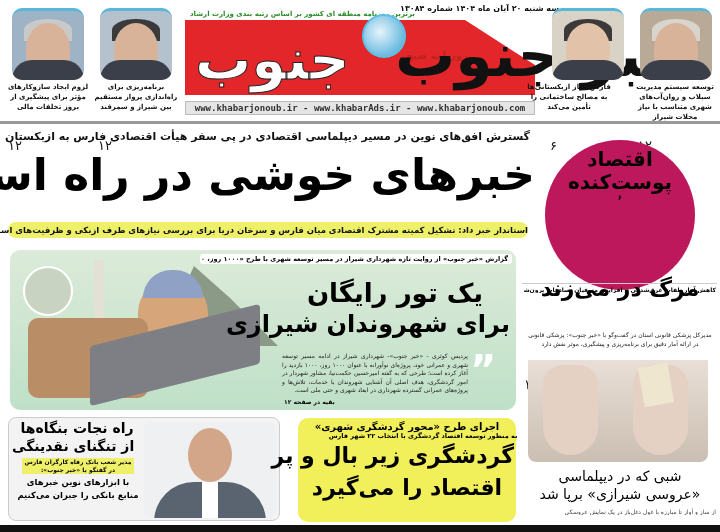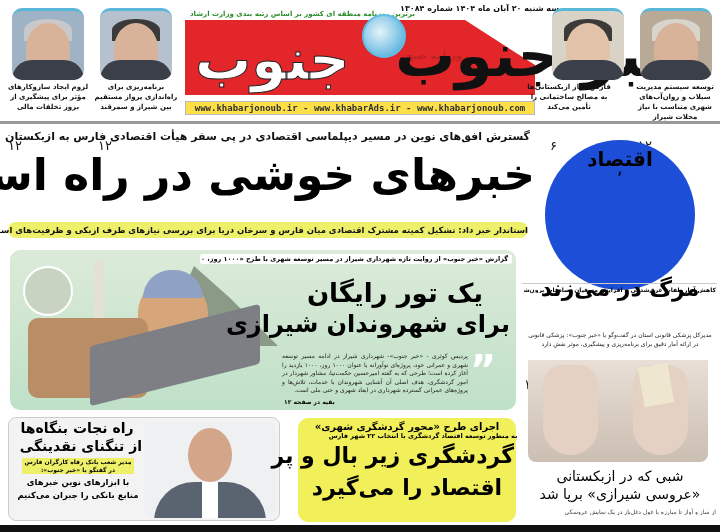--- a/index.html
+++ b/index.html
@@ -5,26 +5,26 @@
   * { box-sizing: border-box; margin: 0; padding: 0; }
   body { width: 720px; height: 532px; background: #fff; font-family: "DejaVu Sans", sans-serif; position: relative; overflow: hidden; direction: rtl; }
   .abs { position: absolute; }
   .photo-card { position: absolute; width: 72px; height: 72px; border-radius: 10px; overflow: hidden; border-top: 3px solid #59b7da; }
   .face { position: absolute; left: 14px; top: 12px; width: 44px; height: 52px; border-radius: 50% 50% 40% 40%; background: #d8b39a; }
   .hair { position: absolute; left: 12px; top: 8px; width: 48px; height: 22px; border-radius: 50% 50% 0 0; }
   .suit { position: absolute; left: 0; bottom: 0; width: 72px; height: 20px; background: #3b3f4a; border-radius: 30px 30px 0 0; }
   .caption { position: absolute; font-size: 7px; line-height: 10px; text-align: center; font-weight: bold; color: #111; width: 90px; }
   .pnum { position: absolute; font-size: 13px; font-weight: normal; color: #111; margin-top: 25px; }
   .masthead-red { position: absolute; left: 185px; top: 20px; width: 350px; height: 75px; background: #e3262a; clip-path: polygon(0 0, 80% 0, 100% 60%, 100% 100%, 0 100%); }
-  .url-bar { position: absolute; left: 185px; top: 101px; width: 350px; height: 14px; background: #fde047; border: 1px solid #bbb; font-family: "DejaVu Sans Mono", monospace; font-size: 9px; font-weight: bold; direction: ltr; text-align: center; line-height: 13px; color: #333; }
+  .url-bar { position: absolute; left: 185px; top: 101px; width: 350px; height: 14px; background: #e5e5e5; border: 1px solid #bbb; font-family: "DejaVu Sans Mono", monospace; font-size: 9px; font-weight: bold; direction: ltr; text-align: center; line-height: 13px; color: #333; }
   .rule { position: absolute; left: 0; width: 720px; height: 3px; background: #999; }
   .kicker { position: absolute; font-weight: bold; color: #111; text-align: center; white-space: nowrap; }
   .headline { position: absolute; font-weight: bold; color: #000; text-align: center; white-space: nowrap; }
   .yellow-bar { position: absolute; background: #eef06a; border-radius: 8px; font-size: 8.5px; font-weight: bold; color: #111; line-height: 16px; text-align: center; white-space: nowrap; }
-  .circle { position: absolute; left: 545px; top: 140px; width: 150px; height: 150px; border-radius: 50%; background: #1d4ed8; text-align: center; }
+  .circle { position: absolute; left: 545px; top: 140px; width: 150px; height: 150px; border-radius: 50%; background: #be185d; text-align: center; }
   .green-box { position: absolute; left: 10px; top: 250px; width: 506px; height: 160px; background: linear-gradient(#dcebd9, #bfe0c8); border-radius: 10px; }
   .road { position: absolute; left: 90px; top: 325px; width: 170px; height: 60px; background: #7d7f84; transform: skewY(-14deg); border-radius: 4px; }
   .gray-box { position: absolute; background: #f3f3f3; border: 1px solid #ccc; border-radius: 8px; }
   .small-text { font-size: 7px; line-height: 10px; color: #222; }
   .footer-bar { position: absolute; left: 0; top: 525px; width: 720px; height: 7px; background: #111; }
 </style>
 </head>
 <body>
 
 <div class="photo-card" style="left:12px;top:8px;background:#9fb3c6;">
@@ -69,20 +69,21 @@
 <div class="pnum" style="left:638px;top:113px;">۱۲</div>
 
 <div class="rule" style="top:121px;"></div>
 
 <div class="kicker" style="left:10px;top:130px;width:520px;font-size:11px;">گسترش افق‌های نوین در مسیر دیپلماسی اقتصادی در پی سفر هیأت اقتصادی فارس به ازبکستان</div>
 <div class="headline" style="left:5px;top:140px;width:530px;font-size:44px;line-height:70px;letter-spacing:-1px;">خبرهای خوشی در راه است</div>
 <div class="yellow-bar" style="left:8px;top:222px;width:520px;">استاندار خبر داد: تشکیل کمیته مشترک اقتصادی میان فارس و سرخان دریا برای بررسی نیازهای طرف ازبکی و ظرفیت‌های استان ۶</div>
 
 <div class="circle">
   <div style="font-size:20px;font-weight:bold;margin-top:8px;line-height:22px;">اقتصاد</div>
+  <div style="font-size:20px;font-weight:bold;line-height:24px;">پوست‌کنده</div>
   <div style="font-size:7px;font-weight:bold;">۶</div>
 </div>
 
 <div class="green-box"></div>
 <div class="abs" style="left:200px;top:254px;width:312px;font-size:6.5px;font-weight:bold;white-space:nowrap;background:#fff;padding:1px 4px;border-radius:3px;overflow:hidden;">گزارش «خبر جنوب» از روایت تازه شهرداری شیراز در مسیر توسعه شهری با طرح «۱۰۰۰ روز، ۱۰۰۰ بازدید»</div>
 
 <div class="abs" style="left:18px;top:258px;width:250px;height:148px;">
   <div class="abs" style="left:5px;top:8px;width:50px;height:50px;border-radius:50%;background:#c8d3c1;border:2px solid #fff;"></div>
   <div class="abs" style="left:140px;top:8px;width:120px;height:80px;background:#8a9a86;clip-path:polygon(30% 0,60% 40%,100% 100%,0 100%);"></div>
   <div class="abs" style="left:120px;top:20px;width:70px;height:70px;background:#d6a579;border-radius:35px 35px 0 0;"></div>
@@ -101,33 +102,33 @@
 <div class="abs" style="left:524px;top:286px;width:192px;font-size:6px;font-weight:bold;white-space:nowrap;overflow:hidden;text-align:center;">کاهش آمار تلفات غرق‌شدگی و افزایش متوفیان تصادفات برون‌شهری در فارس</div>
 <div class="abs" style="left:524px;top:276px;width:192px;font-size:22px;font-weight:bold;text-align:center;white-space:nowrap;">مرگ در می‌زند</div>
 <div class="abs small-text" style="left:526px;top:330px;width:188px;font-size:6px;line-height:9px;text-align:center;">مدیرکل پزشکی قانونی استان در گفت‌وگو با «خبر جنوب»: پزشکی قانونی در ارائه آمار دقیق برای برنامه‌ریزی و پیشگیری، موثر نقش دارد</div>
 <div class="pnum" style="left:524px;top:352px;">۱۲</div>
 <div class="abs" style="left:528px;top:360px;width:180px;height:102px;background:linear-gradient(#e9dfd6,#cbbeb2);border-radius:0 0 8px 8px;">
   <div class="abs" style="left:15px;top:5px;width:55px;height:90px;background:#e5d0c4;border-radius:20px 20px 28px 28px;"></div>
   <div class="abs" style="left:105px;top:5px;width:55px;height:90px;background:#e5d0c4;border-radius:20px 20px 28px 28px;"></div>
   <div class="abs" style="left:113px;top:5px;width:30px;height:40px;background:#efe6cf;transform:rotate(-10deg);"></div>
 </div>
 
-<div class="abs" style="left:524px;top:468px;width:192px;font-size:14px;text-align:center;white-space:nowrap;">شبی که در ازبکستانی</div>
+<div class="abs" style="left:524px;top:468px;width:192px;font-size:14px;text-align:center;white-space:nowrap;">شبی که در دیپلماسی</div>
 <div class="abs" style="left:524px;top:486px;width:192px;font-size:14px;text-align:center;white-space:nowrap;">«عروسی شیرازی» برپا شد</div>
 <div class="abs" style="left:536px;top:508px;width:180px;font-size:6px;color:#444;white-space:nowrap;overflow:hidden;">از ساز و آواز تا مبارزه با غول دغل‌باز در یک نمایش عروسکی</div>
 <div class="pnum" style="left:524px;top:508px;">۱۶</div>
 
 <div class="gray-box" style="left:8px;top:417px;width:272px;height:104px;"></div>
 <div class="abs" style="left:144px;top:422px;width:132px;height:96px;background:#eef0f2;border-radius:8px;overflow:hidden;">
   <div class="abs" style="left:44px;top:6px;width:44px;height:54px;border-radius:50%;background:#d3a68a;"></div>
   <div class="abs" style="left:10px;top:60px;width:112px;height:40px;background:#5a6470;border-radius:40px 40px 0 0;"></div>
   <div class="abs" style="left:58px;top:60px;width:16px;height:36px;background:#fff;"></div>
 </div>
 <div class="abs" style="left:12px;top:420px;width:130px;font-size:14px;font-weight:bold;text-align:center;white-space:nowrap;">راه نجات بنگاه‌ها</div>
-<div class="abs" style="left:12px;top:438px;width:130px;font-size:14px;font-weight:bold;text-align:right;white-space:nowrap;">از تنگنای نقدینگی</div>
+<div class="abs" style="left:12px;top:438px;width:130px;font-size:14px;font-weight:bold;text-align:left;white-space:nowrap;">از تنگنای نقدینگی</div>
 <div class="abs" style="left:22px;top:458px;width:112px;font-size:6px;line-height:8px;font-weight:bold;text-align:center;background:#eef06a;">مدیر شعب بانک رفاه کارگران فارس در گفتگو با «خبر جنوب»:</div>
 <div class="abs" style="left:16px;top:476px;width:124px;font-size:8.5px;line-height:13px;font-weight:bold;text-align:center;">با ابزارهای نوین خبرهای منابع بانکی را جبران می‌کنیم</div>
 <div class="pnum" style="left:16px;top:512px;">۶</div>
 
 <div class="abs" style="left:298px;top:418px;width:218px;height:104px;background:#f1ef5a;border-radius:10px;"></div>
 <div class="abs" style="left:300px;top:421px;width:214px;font-size:10px;font-weight:bold;text-align:center;white-space:nowrap;">اجرای طرح «محور گردشگری شهری»</div>
 <div class="abs" style="left:316px;top:432px;width:214px;font-size:6.5px;font-weight:bold;text-align:center;white-space:nowrap;">به منظور توسعه اقتصاد گردشگری با انتخاب ۲۲ شهر فارس</div>
 <div class="abs" style="left:300px;top:443px;width:214px;font-size:22px;font-weight:bold;text-align:center;white-space:nowrap;">گردشگری زیر بال و پر</div>
 <div class="abs" style="left:300px;top:475px;width:214px;font-size:22px;font-weight:bold;text-align:center;white-space:nowrap;">اقتصاد را می‌گیرد</div>
 <div class="pnum" style="left:304px;top:510px;">۱۲</div>

